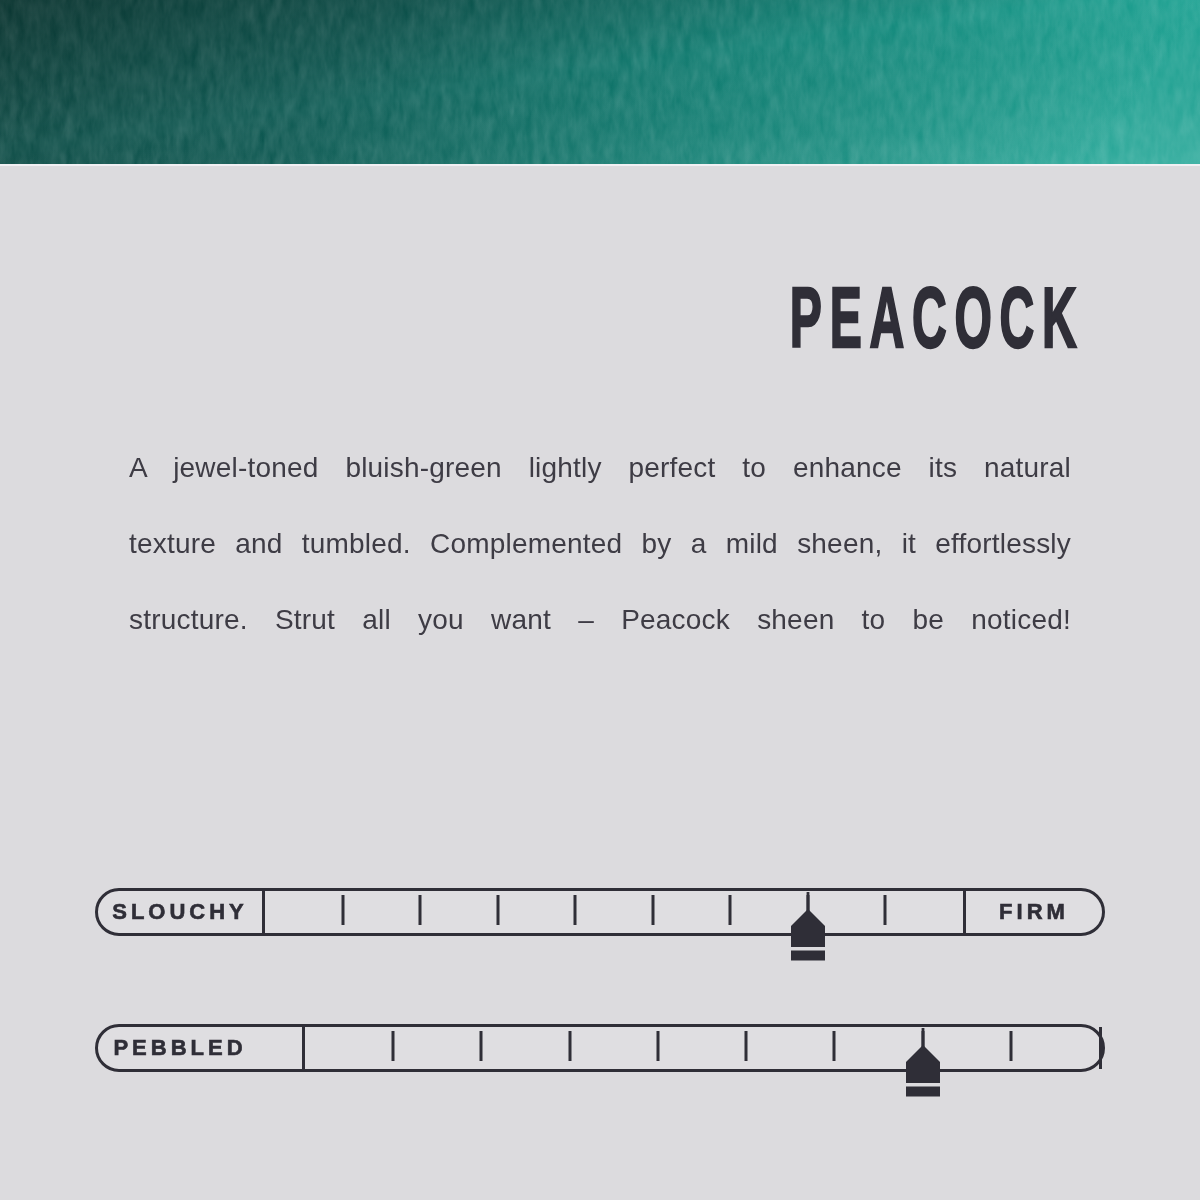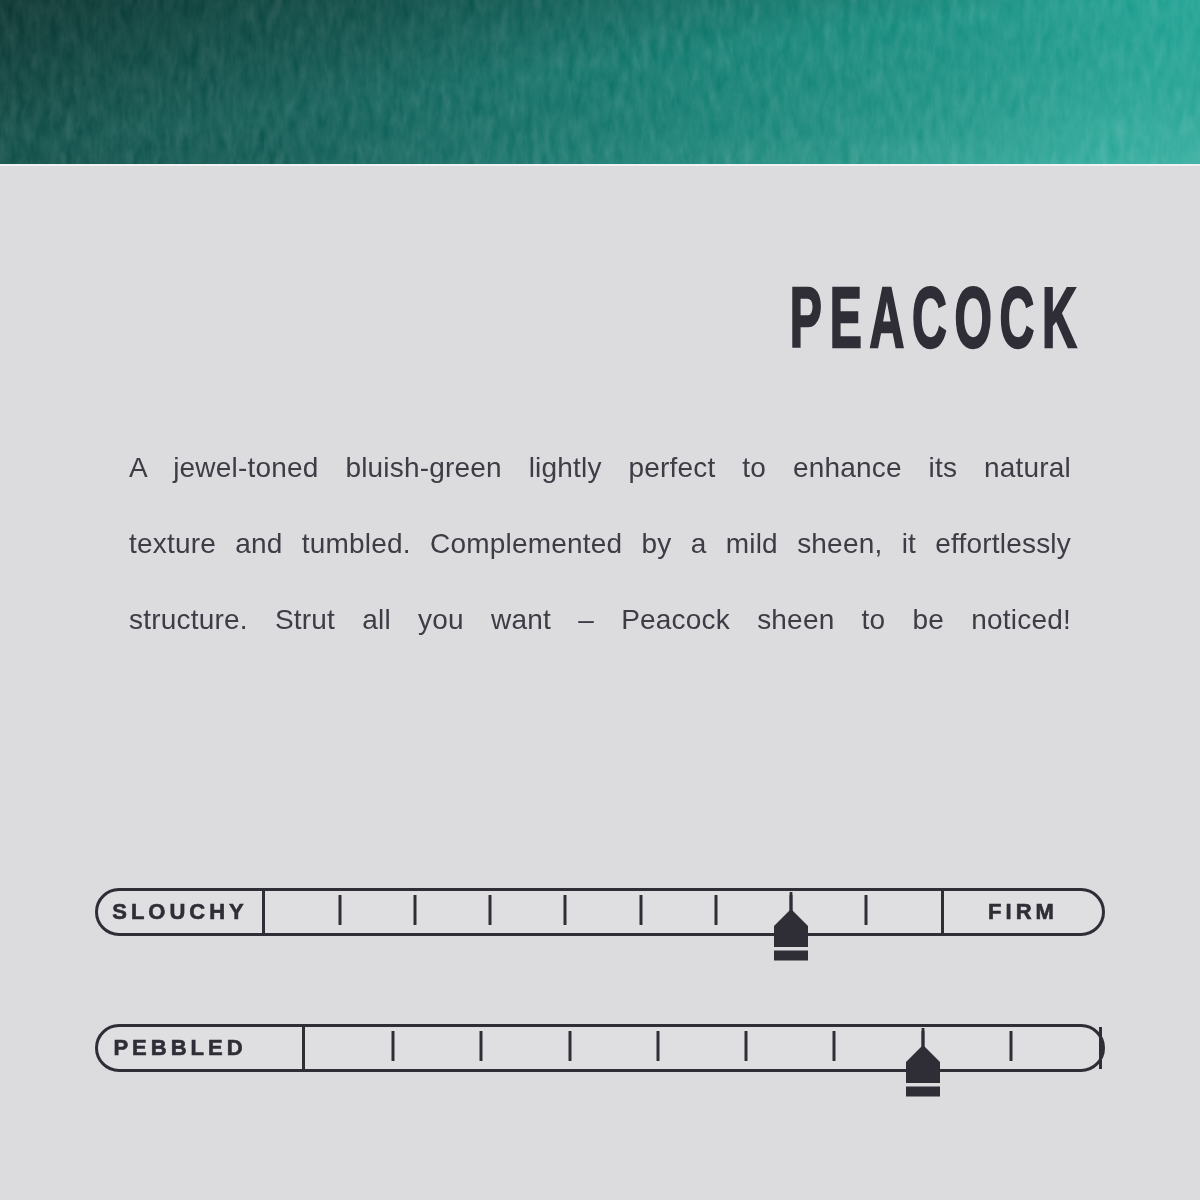--- a/index.html
+++ b/index.html
@@ -50,21 +50,21 @@
   .scale.structure{top:888px;}
   .scale.texture{top:1024px;gap:40px;}
   .scale-label{
     display:flex;align-items:center;justify-content:center;
     font-weight:700;font-size:22px;letter-spacing:4px;
     color:var(--ink,#2f2e37);
     -webkit-text-stroke:0.6px var(--ink,#2f2e37);
     white-space:nowrap;
   }
   .scale-label.left{width:164px;}
-  .scale-label.right{width:158px;}
+  .scale-label.right{width:136px;}
   .scale-track{
     position:relative;flex:1;
     border-left:3px solid var(--ink,#2f2e37);
     border-right:3px solid var(--ink,#2f2e37);
   }
   .tick{
     position:absolute;top:4px;width:3px;height:30px;
     background:var(--ink,#2f2e37);
     transform:translateX(-50%);
   }

